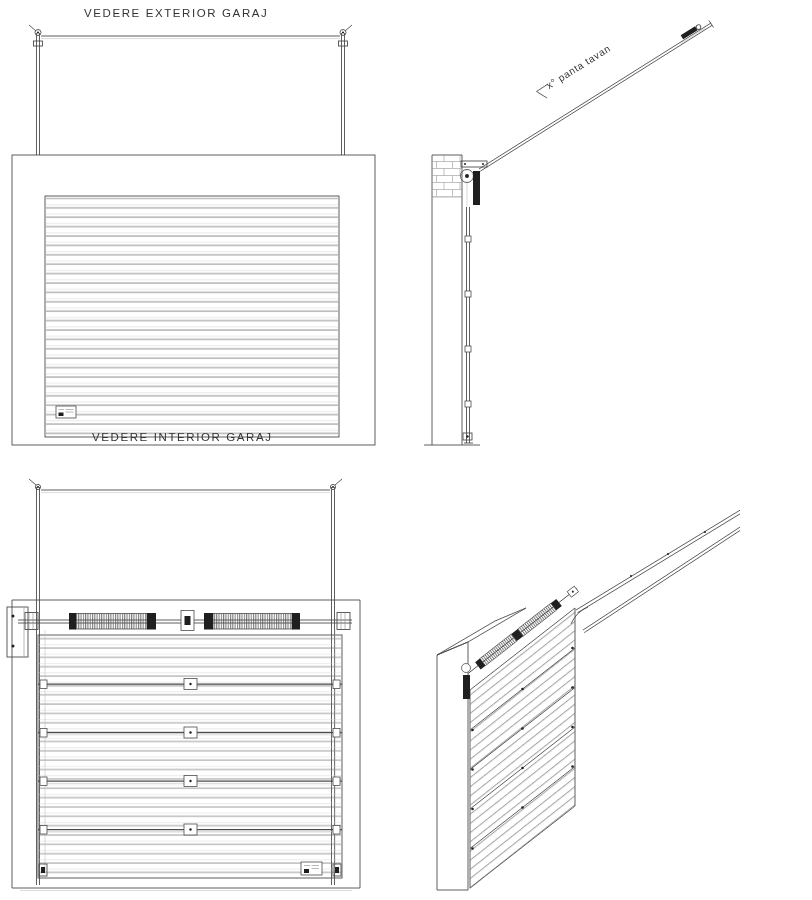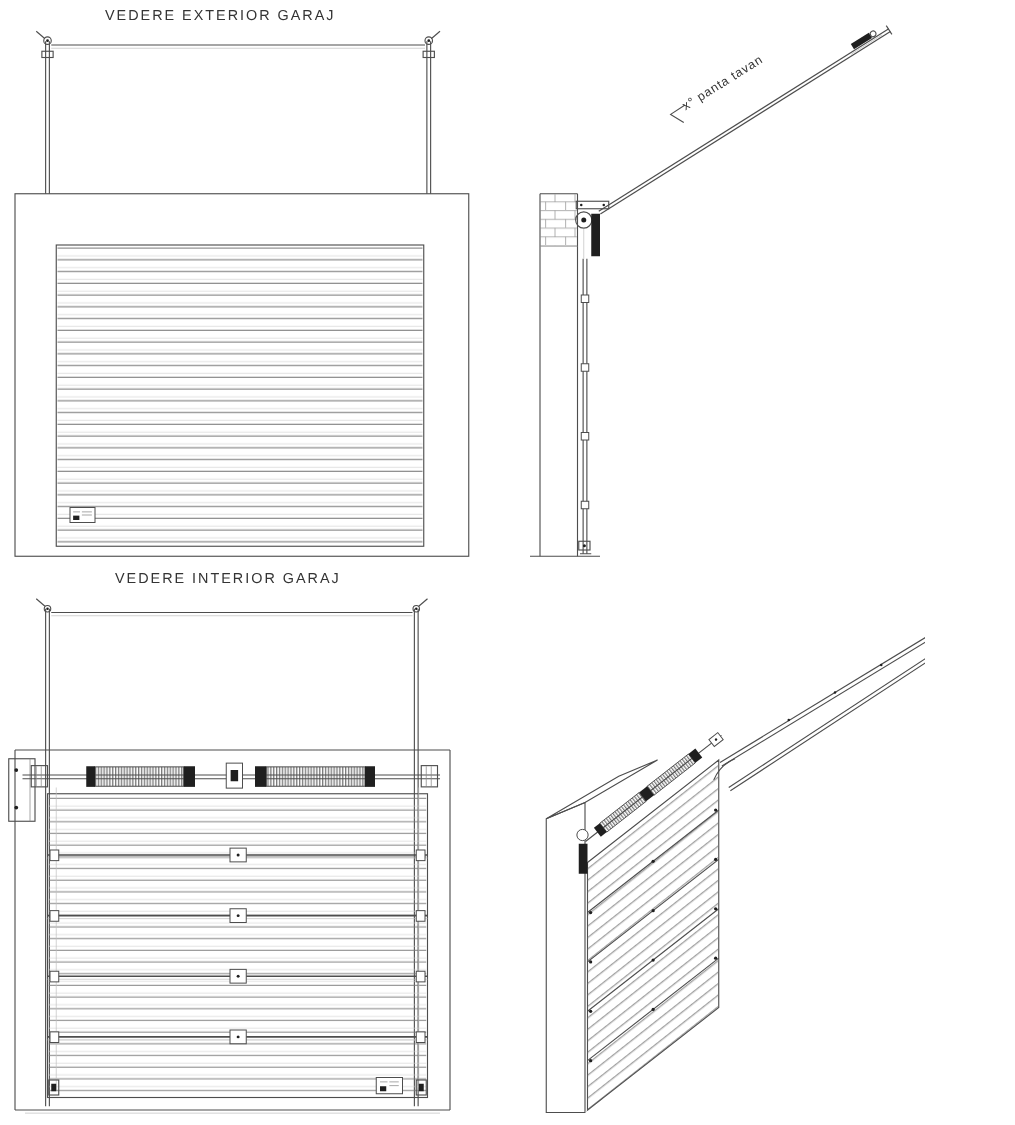--- a/index.html
+++ b/index.html
@@ -289,16 +289,16 @@
       <rect class="sq" x="126" y="-3.5" width="9" height="7"></rect>
       <circle class="d" cx="130.5" cy="0" r="1"></circle>
     </g>
     <g>
       <circle class="sq" cx="36" cy="208" r="4.5"></circle>
       <rect class="d" x="33" y="215" width="7" height="24"></rect>
     </g>
   </svg>
 
   <div class="title" style="left:84px;top:7px">VEDERE EXTERIOR GARAJ</div>
-  <div class="title" style="left:92px;top:457px">VEDERE INTERIOR GARAJ</div>
+  <div class="title" style="left:92px;top:431px">VEDERE INTERIOR GARAJ</div>
   <div class="slope-label" style="left:550px;top:80px">x° panta tavan</div>
 
 </div>
 
 </body></html>

